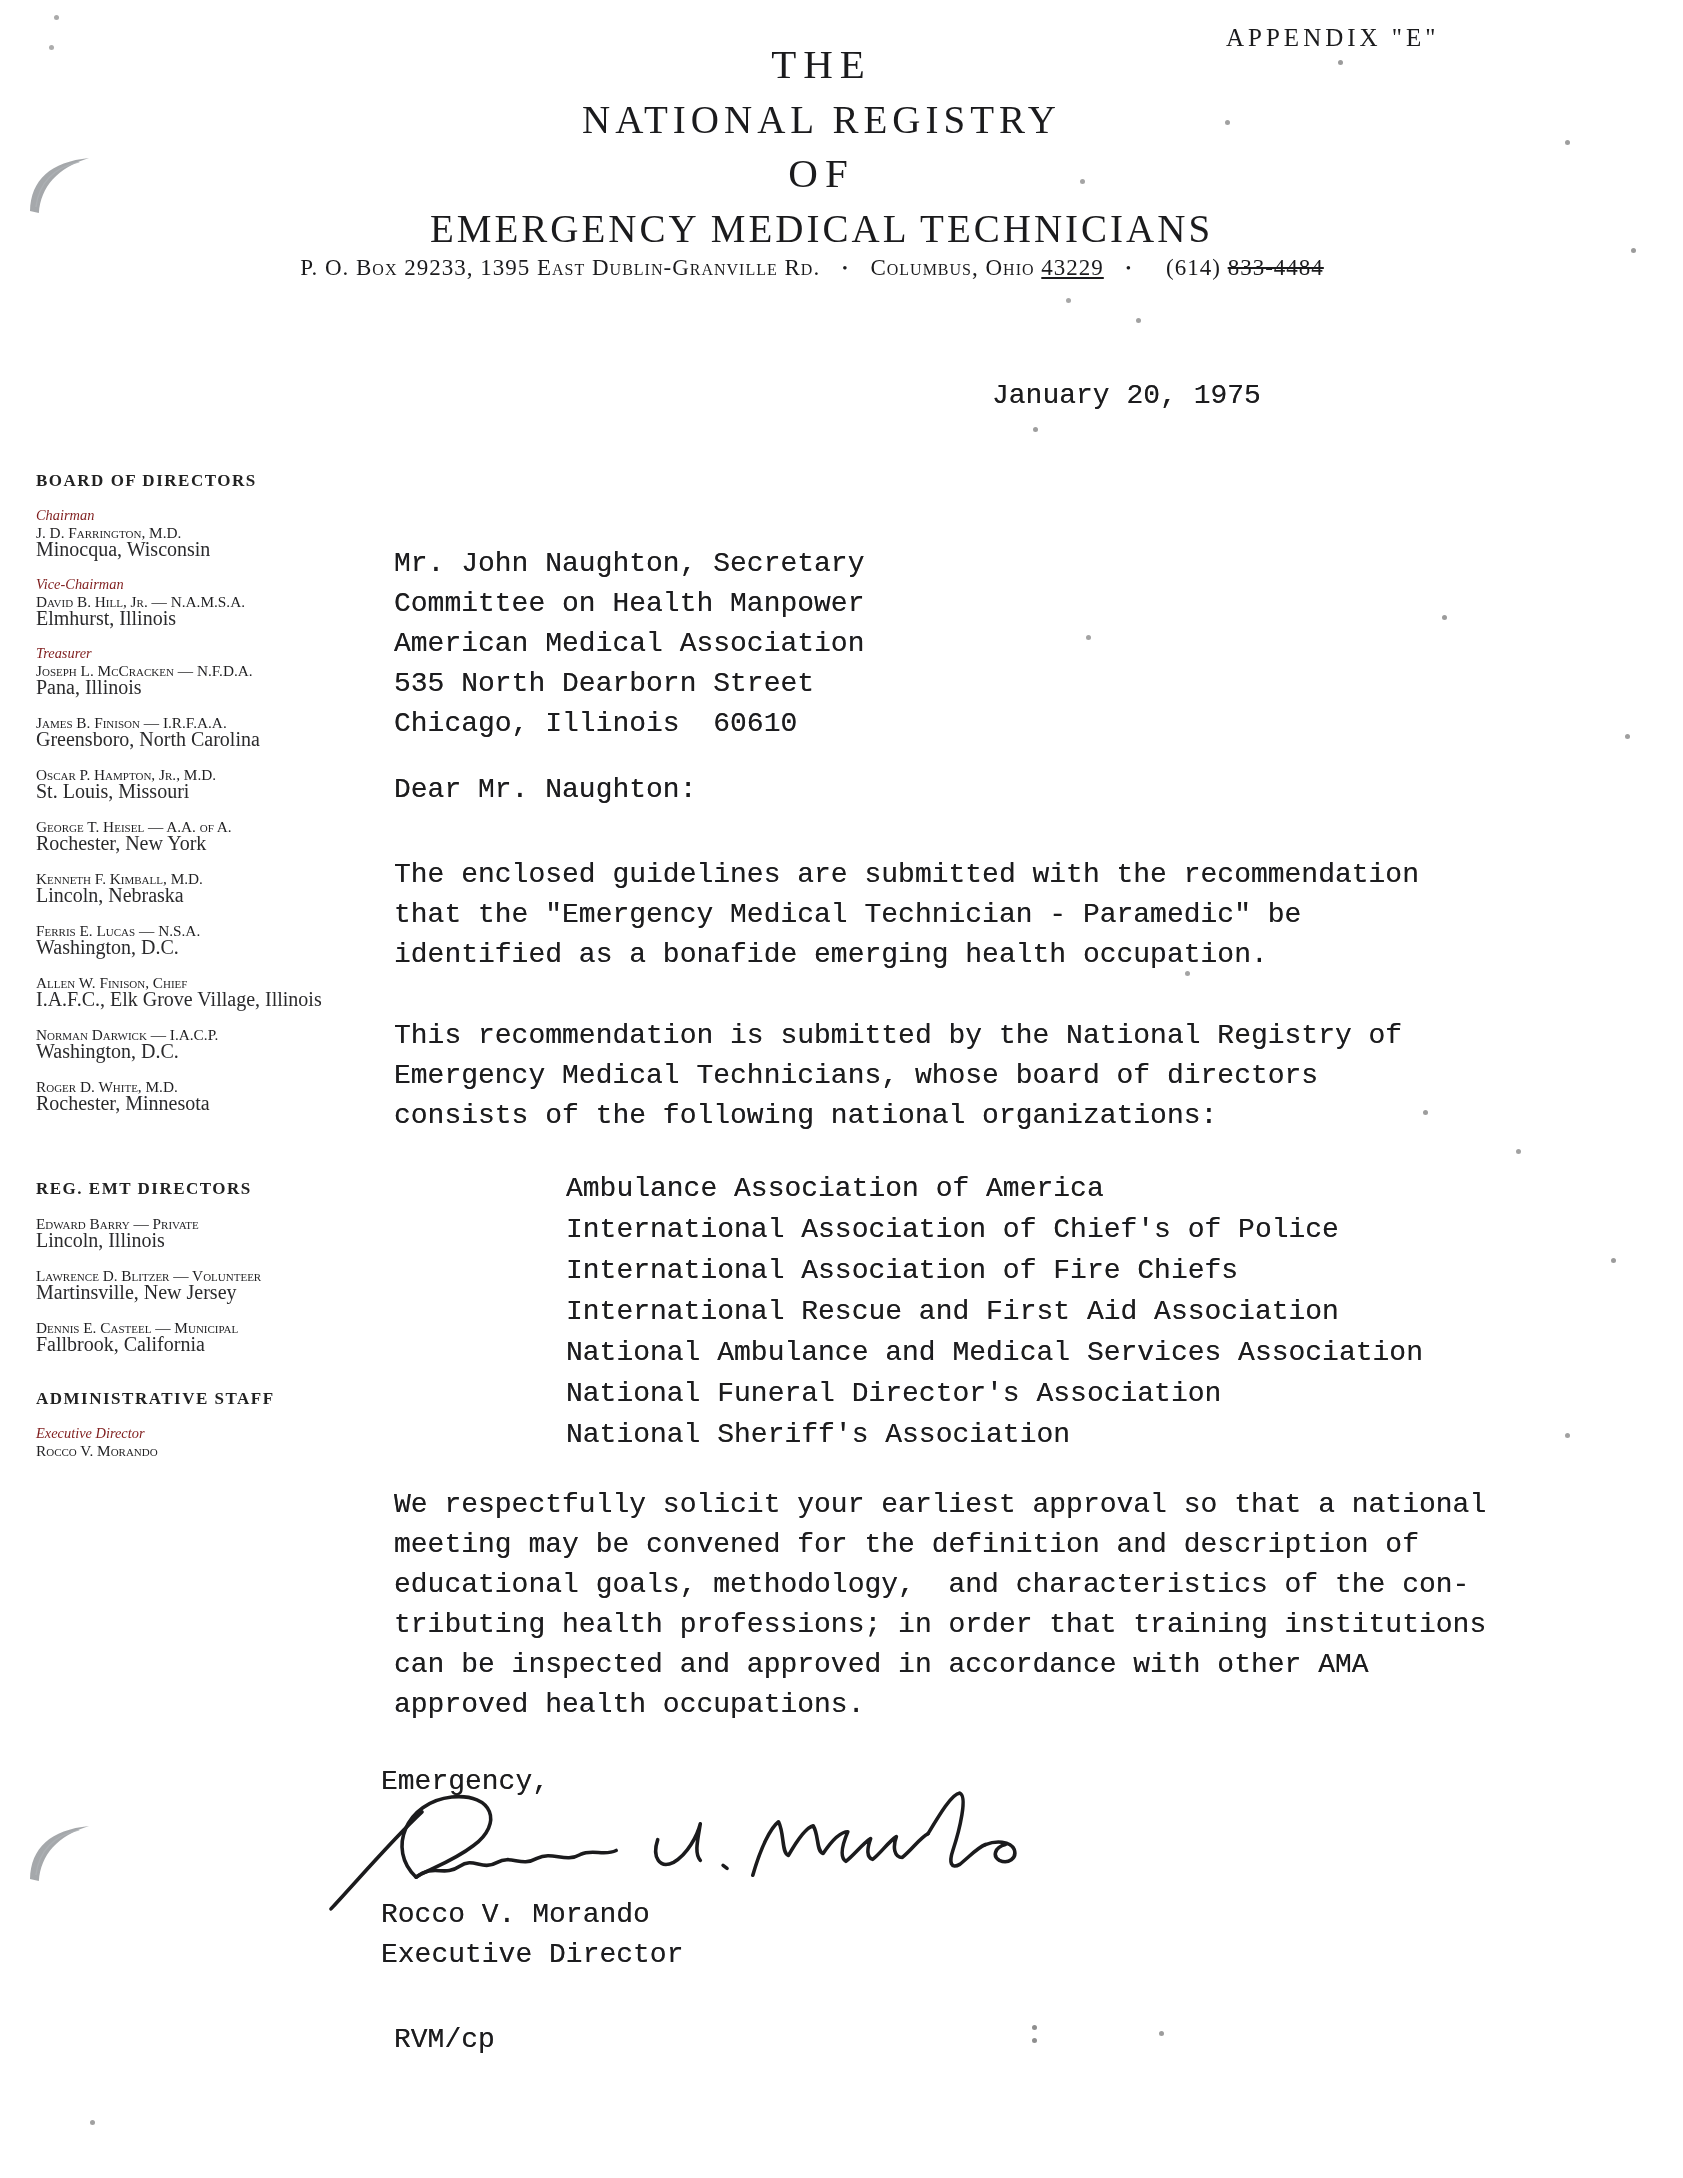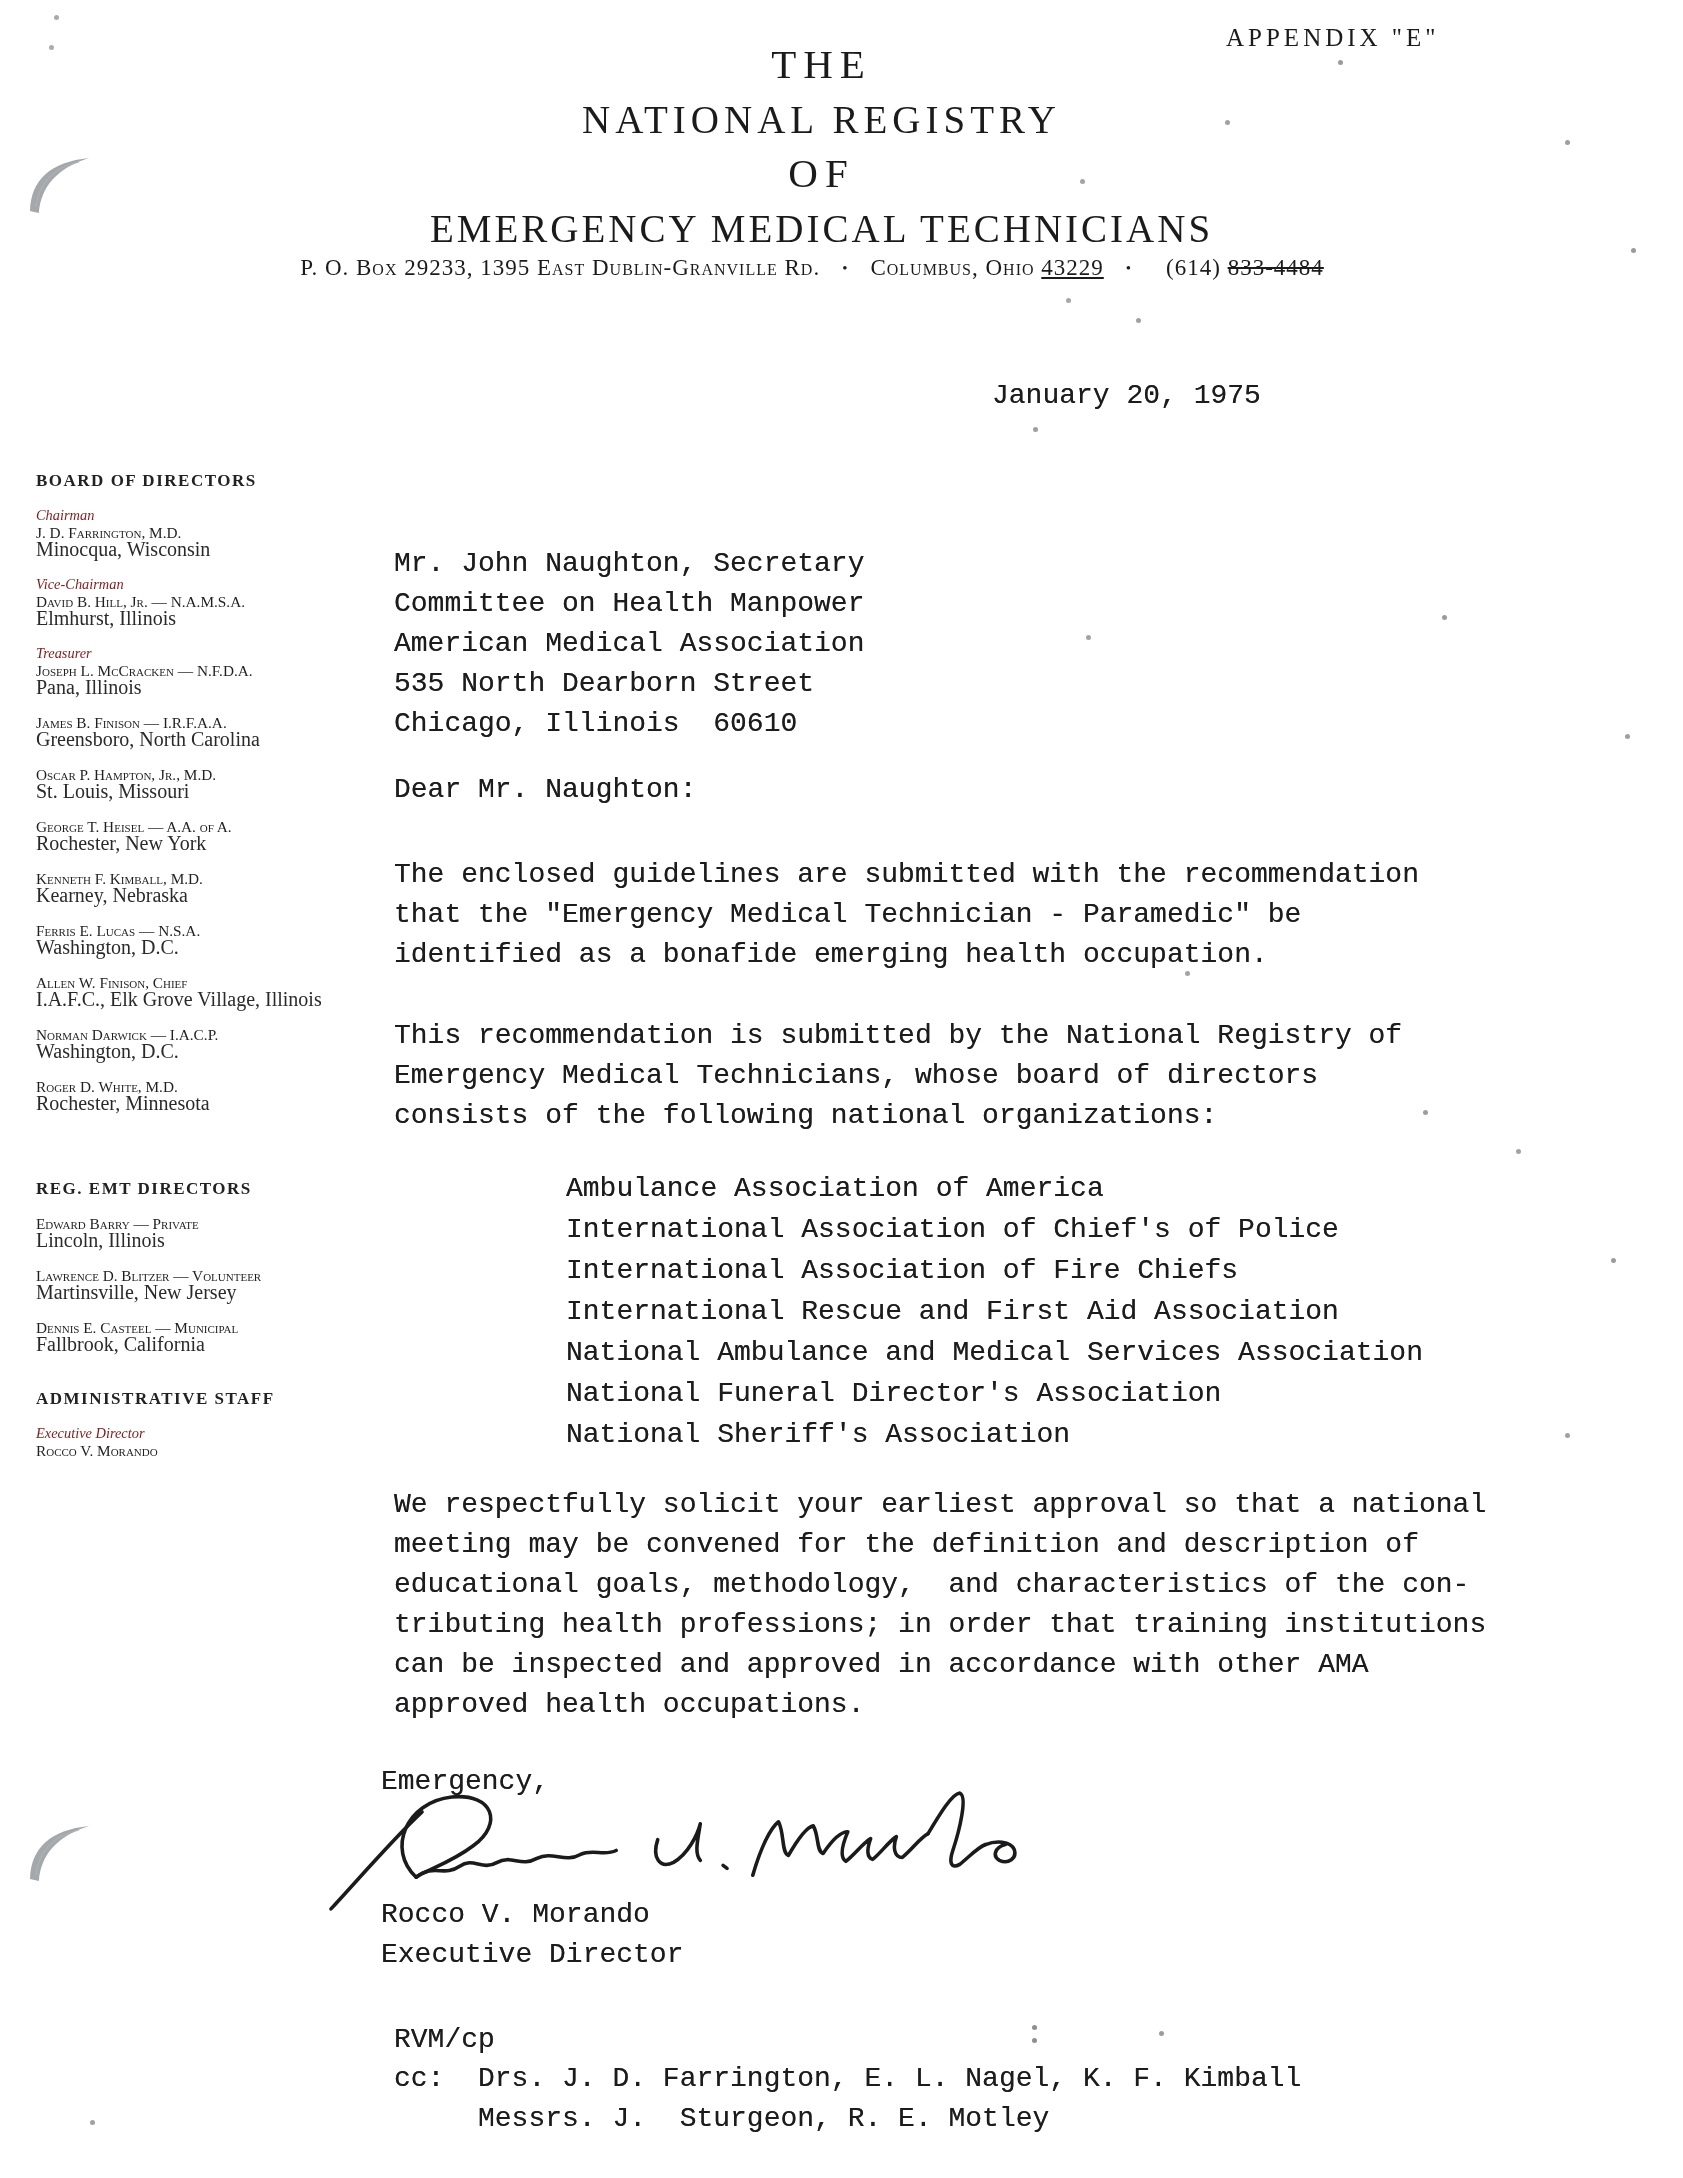--- a/index.html
+++ b/index.html
@@ -140,21 +140,21 @@
 
           <div class="sb-member">
 
             <div class="sb-name">George T. Heisel — A.A. of A.</div>
             <div class="sb-loc">Rochester, New York</div>
           </div>
 
           <div class="sb-member">
 
             <div class="sb-name">Kenneth F. Kimball, M.D.</div>
-            <div class="sb-loc">Kearney, Nebraska</div>
+            <div class="sb-loc">Lincoln, Nebraska</div>
           </div>
 
           <div class="sb-member">
 
             <div class="sb-name">Ferris E. Lucas — N.S.A.</div>
             <div class="sb-loc">Washington, D.C.</div>
           </div>
 
           <div class="sb-member">
 
@@ -260,17 +260,15 @@
       <path d="M402,82 l4,3"></path>
       <path d="M432,92 C440,64 450,44 458,38 C464,50 461,70 468,72 C476,58 485,44 493,42 C499,52 496,68 503,70 C511,58 520,48 528,48 C522,62 520,74 526,78 C534,72 543,60 551,55 C547,66 547,74 553,76 C561,70 569,58 577,53 C573,64 575,74 583,74 C593,66 601,54 609,50"></path>
       <path d="M609,50 C621,30 633,10 641,9 C649,12 641,46 634,67 C630,79 632,86 641,81 C651,73 659,64 667,61"></path>
       <path d="M667,61 C677,57 692,57 696,66 C699,75 690,81 681,77 C674,73 676,64 687,61"></path>
     </g>
   </svg>
 
   <div class="tw sig-name">Rocco V. Morando</div>
   <div class="tw sig-title">Executive Director</div>
   <div class="tw reference">RVM/cp</div>
-  <div class="tw cc-block">cc:  Drs. J. D. Farrington, E. L. Nagel, K. F. Kimball
-     Messrs. J.  Sturgeon, R. E. Motley</div>
 
 </div>
 
 
 </body></html>

